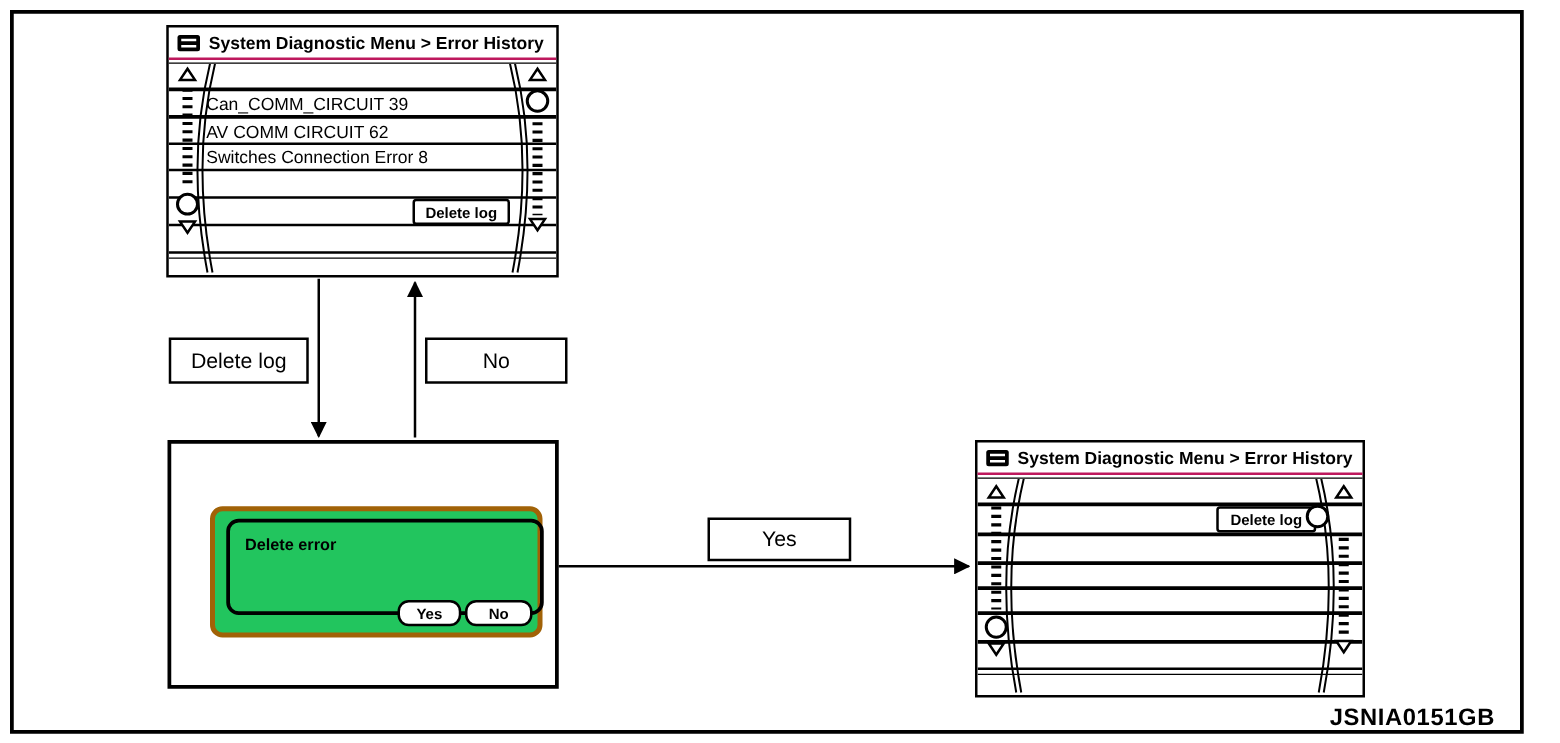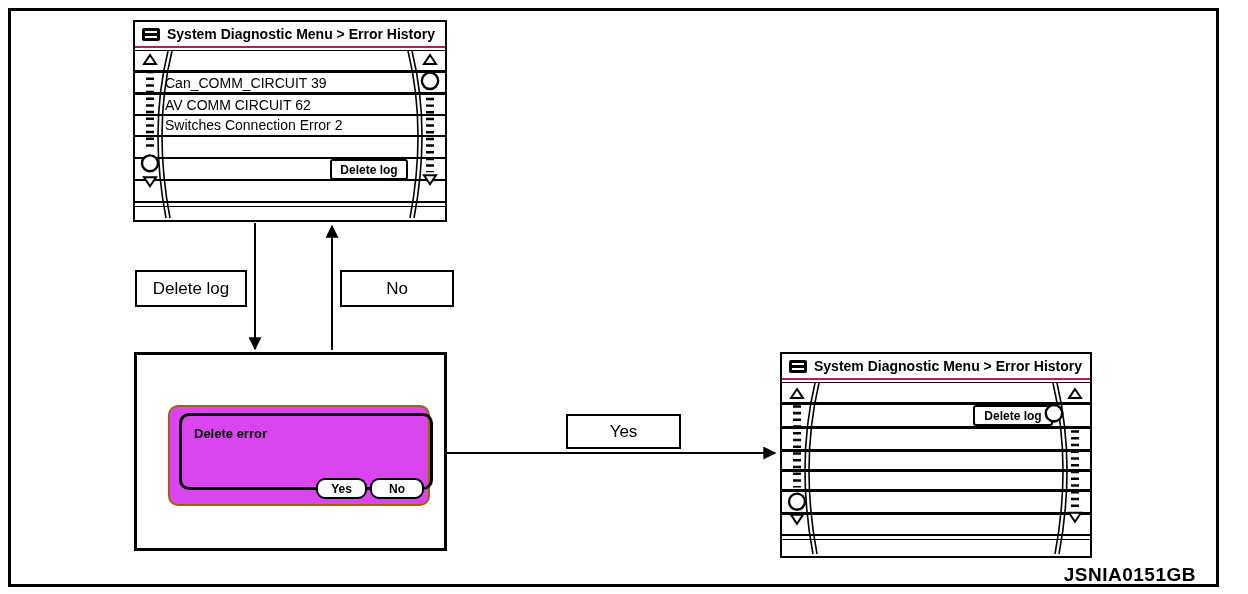--- a/index.html
+++ b/index.html
@@ -23,21 +23,21 @@
   .hline{position:absolute;left:0;right:0;background:#000;}
   .list-item{position:absolute;left:30px;height:20px;line-height:20px;
              font-size:14px;font-weight:normal;white-space:nowrap;}
   .screen-btn{position:absolute;border:2px solid #000;border-radius:3px;background:#fff;
               font-size:12px;font-weight:bold;display:flex;align-items:center;justify-content:center;}
   .deco{position:absolute;left:0;top:0;width:100%;height:100%;pointer-events:none;}
 
   
   #screen-confirm{left:134px;top:352px;width:313px;height:199px;border-width:3px;}
   .dialog{position:absolute;left:31px;top:50px;width:258px;height:97px;
-          border:2px solid #a16207;border-radius:10px;background:#d946ef;}
+          border:4px solid #a16207;border-radius:10px;background:#22c55e;}
   .msgbox{position:absolute;left:9px;top:6px;width:236px;height:62px;border:3px solid #000;
           border-radius:10px;padding:9px 0 0 12px;font-size:13px;line-height:17px;
           font-weight:bold;box-sizing:content-box;}
   .dlg-btn{position:absolute;bottom:5px;height:17px;border:2px solid #000;border-radius:9px;
            background:#fff;font-size:12px;font-weight:bold;
            display:flex;align-items:center;justify-content:center;}
   #yes-btn{left:146px;width:47px;}
   #no-btn{left:200px;width:50px;}
 
   
@@ -67,21 +67,21 @@
       <div class="hline" style="top:41px;height:3px;"></div>
       <div class="hline" style="top:63px;height:2px;"></div>
       <div class="hline" style="top:84px;height:2px;"></div>
       <div class="hline" style="top:106px;height:2px;"></div>
       <div class="hline" style="top:128px;height:2px;"></div>
       <div class="hline" style="top:150px;height:2px;"></div>
       <div class="hline" style="top:155px;height:1px;"></div>
 
       <div class="list-item" style="top:22px;">Can_COMM_CIRCUIT 39</div>
       <div class="list-item" style="top:44px;">AV COMM CIRCUIT 62</div>
-      <div class="list-item" style="top:64px;">Switches Connection Error 2</div>
+      <div class="list-item" style="top:64px;">Switches Connection Error 8</div>
 
       <div class="screen-btn" style="left:195px;top:108px;width:74px;height:17px;">Delete log</div>
 
       <svg class="deco" viewBox="0 0 310 170" preserveAspectRatio="none">
         <path d="M33,0 Q14,78 31,168" fill="none" stroke="#000" stroke-width="1.6"></path>
         <path d="M37,0 Q18,78 35,168" fill="none" stroke="#000" stroke-width="1.6"></path>
         <path d="M277,0 Q296,78 279,168" fill="none" stroke="#000" stroke-width="1.6"></path>
         <path d="M273,0 Q292,78 275,168" fill="none" stroke="#000" stroke-width="1.6"></path>
         <path d="M15,4 L21,13 L9,13 Z" fill="#fff" stroke="#000" stroke-width="2"></path>
         <line x1="15" y1="20" x2="15" y2="100" stroke="#000" stroke-width="8" stroke-dasharray="2.5 4.2"></line>

